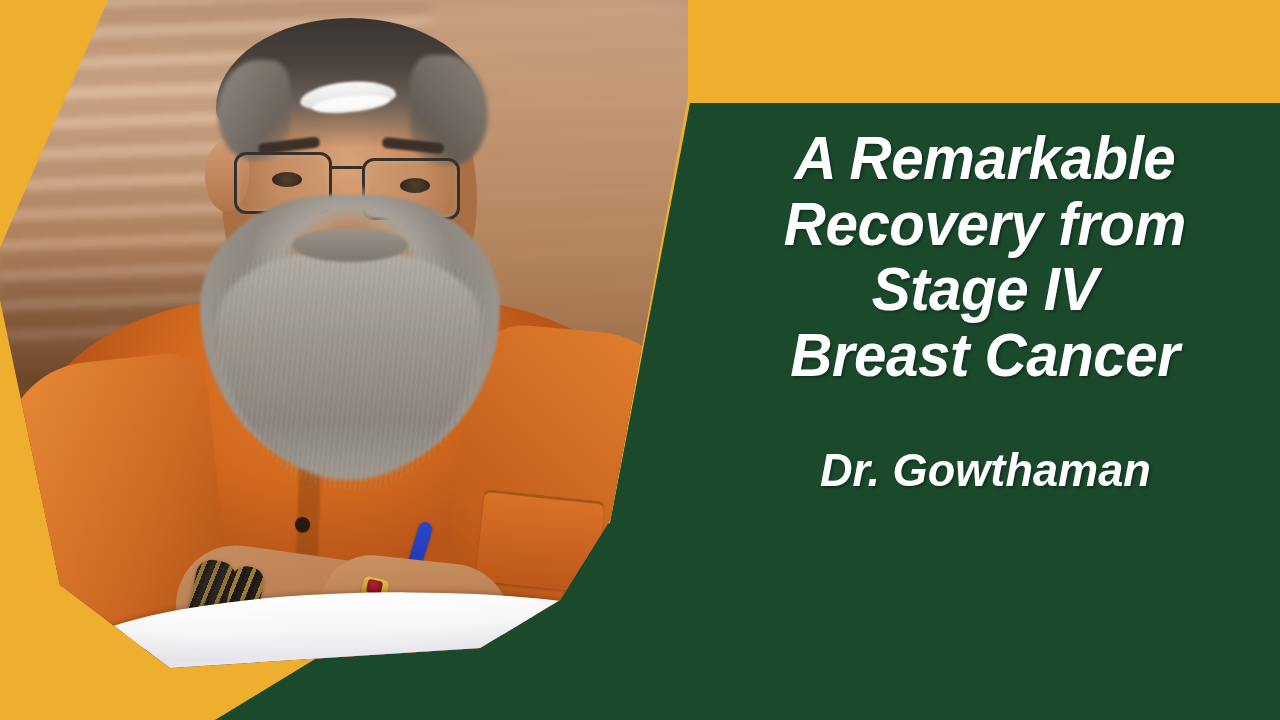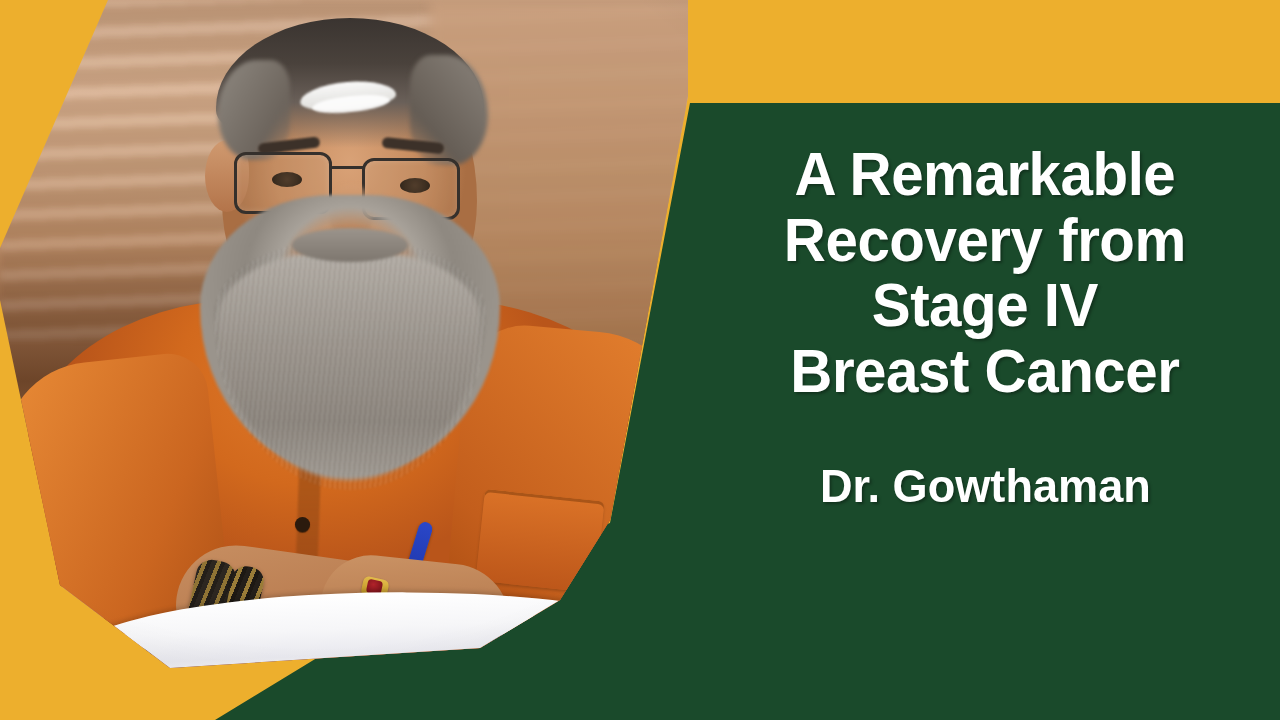--- a/index.html
+++ b/index.html
@@ -335,21 +335,22 @@
     background:radial-gradient(ellipse 120% 100% at 45% 40%, rgba(0,0,0,0) 55%, rgba(0,0,0,.22) 100%);
     pointer-events:none;
   }
 
   
   .text-col {
     position:absolute;
     left:690px; top:103px; width:590px; height:617px;
     display:flex; flex-direction:column;
     align-items:center; justify-content:flex-start;
-    padding-top:38px;
+    padding-top:22px;
+    font-style:italic;
   }
   .title {
     color:#ffffff;
     font-size:62px;
     line-height:1.06;
     font-weight:bold;
     text-align:center;
     letter-spacing:-0.5px;
     text-shadow:2px 2px 3px rgba(0,0,0,.33);
     transform:scaleX(.94);

